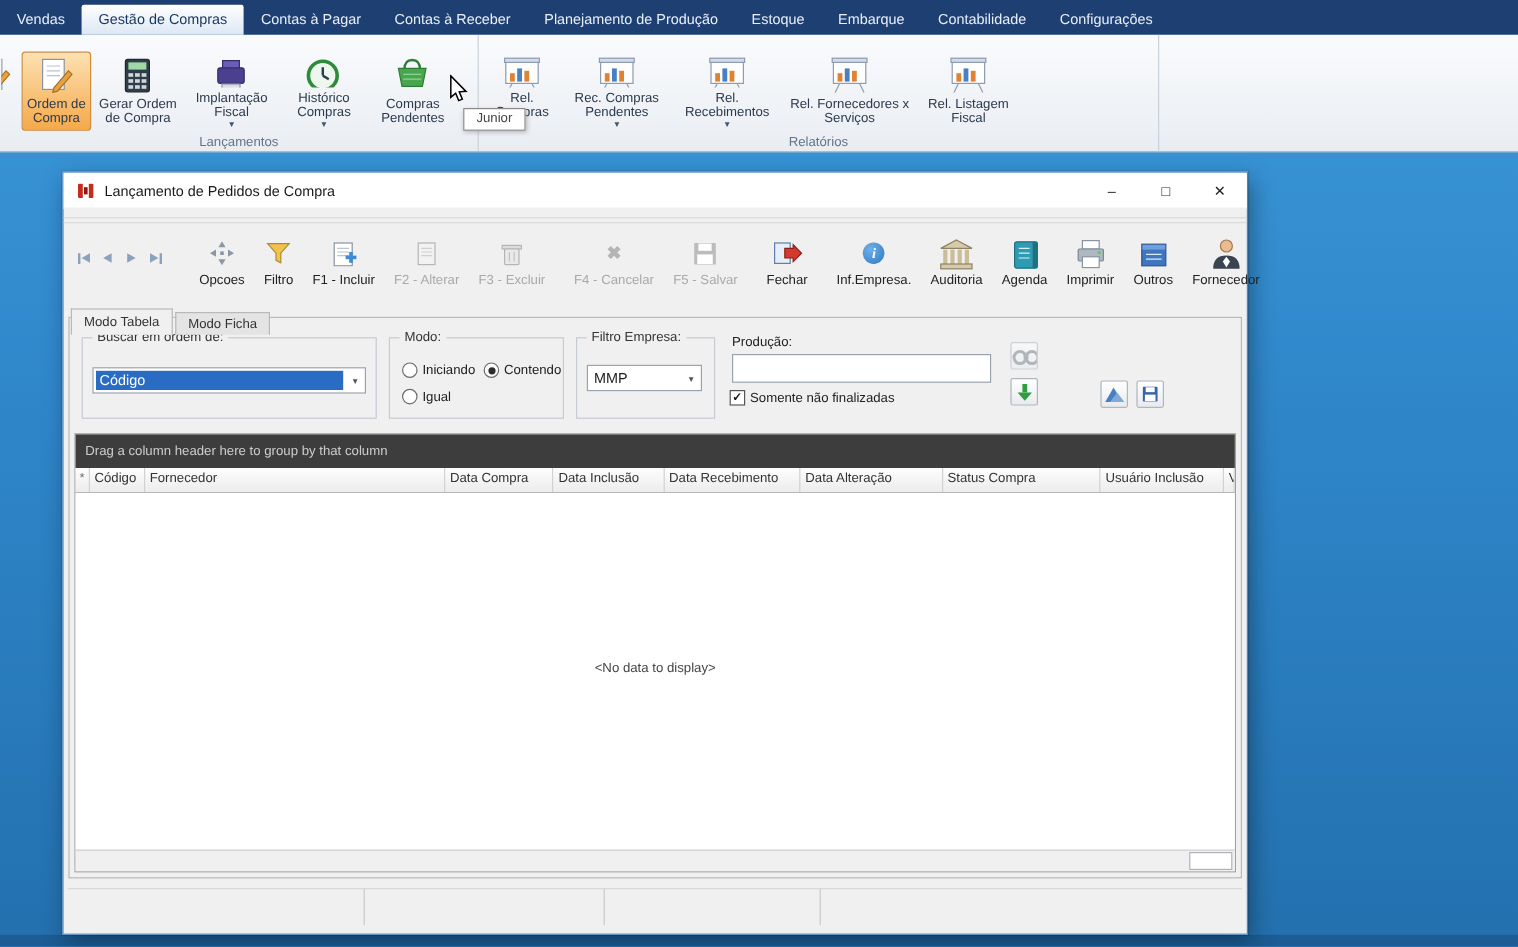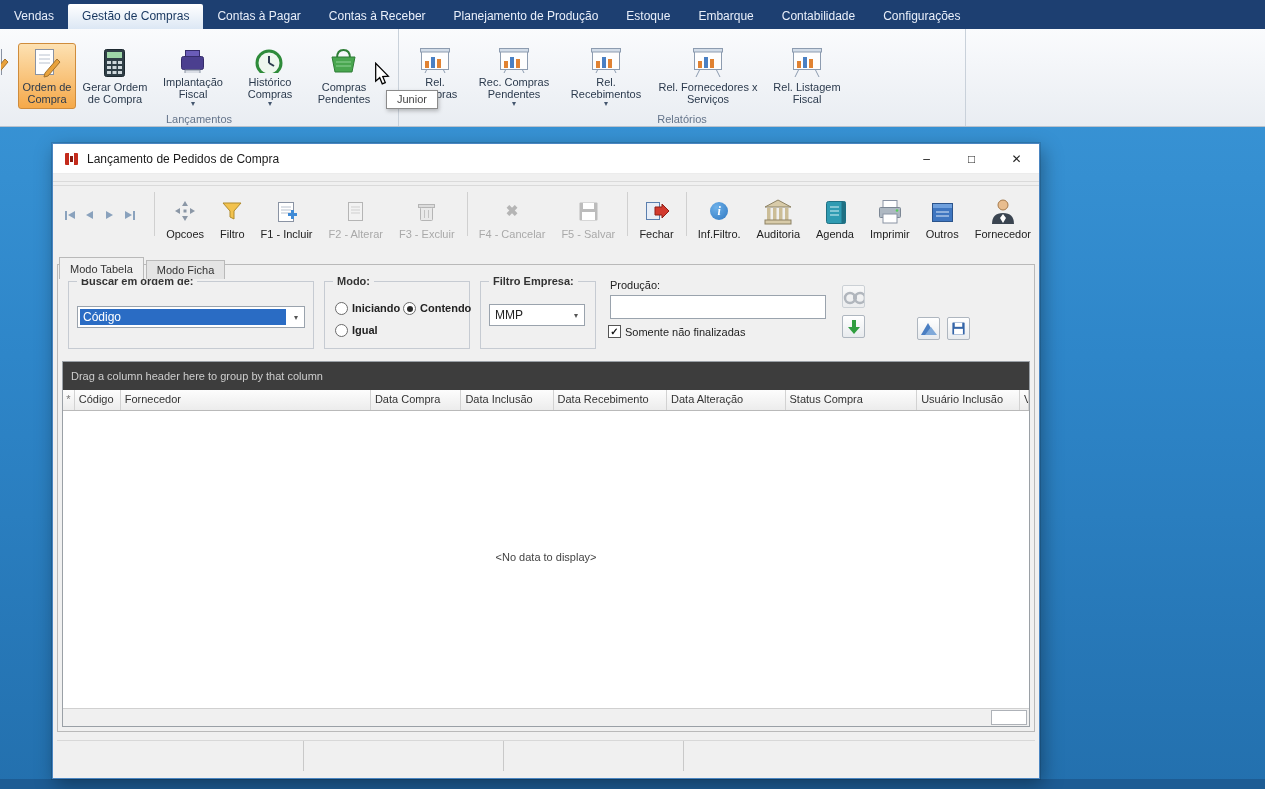--- a/index.html
+++ b/index.html
@@ -65,26 +65,26 @@
     background:radial-gradient(circle at 35% 30%,#6db1ea,#2f77c0);}
 
   
   .vtabs{position:absolute;top:100px;left:6px;height:21px;display:flex;align-items:flex-end;z-index:3;margin-top:14px;}
   .vtab{padding:3px 10px 2px;font-size:11px;border:1px solid #b9b9b9;border-bottom:none;background:#e4e4e4;color:#333;margin-right:2px;height:19px;}
   .vtab.active{background:#f0f0f0;height:22px;padding-top:5px;}
 
   
   .page{position:absolute;left:4px;right:4px;top:120px;height:468px;border:1px solid #b9b9b9;background:#f0f0f0;}
   .gbox{position:absolute;border:1px solid #c6cbd2;background:#f0f0f0;}
-  .glab{position:absolute;top:-7px;left:8px;background:#f0f0f0;padding:0 4px;font-size:11px;color:#333;white-space:nowrap;font-weight:bold;}
+  .glab{position:absolute;top:-7px;left:8px;background:#f0f0f0;padding:0 4px;font-size:11px;color:#333;white-space:nowrap;}
   .combo{position:absolute;height:22px;border:1px solid #9aa3ad;background:#fff;display:flex;align-items:stretch;}
   .cval{flex:1;margin:2px;font-size:12px;line-height:16px;padding:0 3px;overflow:hidden;white-space:nowrap;color:#222;}
   .cval.selhl{background:#2a6cc4;color:#fff;}
   .carr{width:16px;display:flex;align-items:center;justify-content:center;font-size:8px;color:#555;}
-  .radio{position:absolute;display:flex;gap:4px;font-size:11px;color:#222;white-space:nowrap;font-weight:bold;}
+  .radio{position:absolute;display:flex;align-items:center;gap:4px;font-size:11px;color:#222;white-space:nowrap;}
   .rdot{width:13px;height:13px;border:1px solid #6b6b6b;border-radius:50%;background:#fff;display:flex;align-items:center;justify-content:center;}
   .radio.checked .rdot::after{content:"";width:6px;height:6px;border-radius:50%;background:#2b2b2b;}
   .exprlab{position:absolute;font-size:11px;color:#222;}
   .exprinput{position:absolute;height:24px;border:1px solid #9aa3ad;background:#fff;font:12px "Liberation Sans",sans-serif;padding:0 4px;}
   .cbrow{position:absolute;display:flex;align-items:center;gap:4px;}
   .cbox{width:13px;height:13px;border:1px solid #555;background:#fff;display:flex;align-items:center;justify-content:center;font-size:10px;font-weight:bold;color:#111;line-height:11px;}
   .cblab{font-size:11px;color:#222;white-space:nowrap;}
   .sqbtn{position:absolute;width:23px;height:23px;border:1px solid #aeb6bf;border-radius:2px;
     background:linear-gradient(#ffffff,#e8ebee);display:flex;align-items:center;justify-content:center;}
   .sqbtn.dis{opacity:.55;}
@@ -433,21 +433,21 @@
               <use href="#i-exit"></use>
             </svg>
           </span>
         <span class="tlab">Fechar</span>
       </div>
       <i class="tsep"></i>
       <div class="tbtn">
         <span class="tic">
             <span class="infoicon">i</span>
           </span>
-        <span class="tlab">Inf.Filtro.</span>
+        <span class="tlab">Inf.Empresa.</span>
       </div>
       <div class="tbtn">
         <span class="tic">
             <svg width="30" height="27">
               <use href="#i-museum"></use>
             </svg>
           </span>
         <span class="tlab">Auditoria</span>
       </div>
       <div class="tbtn">

